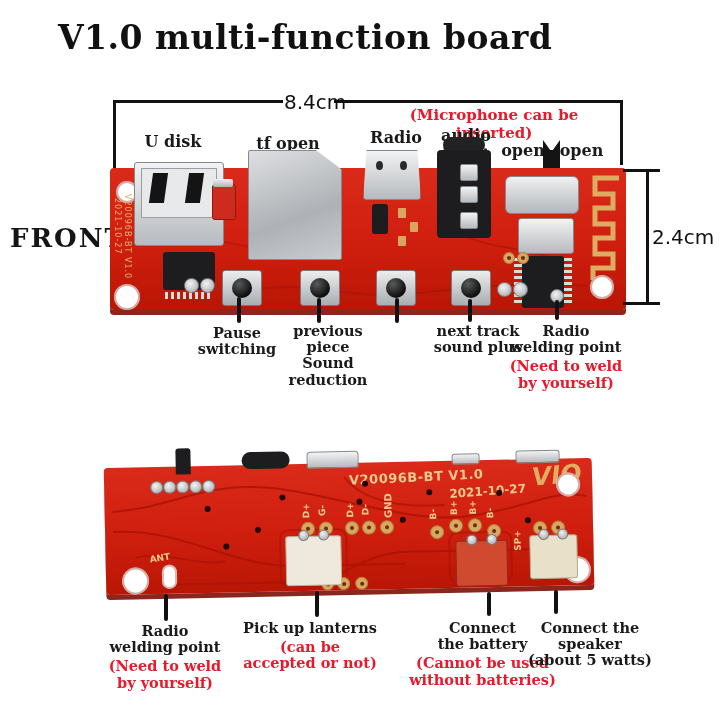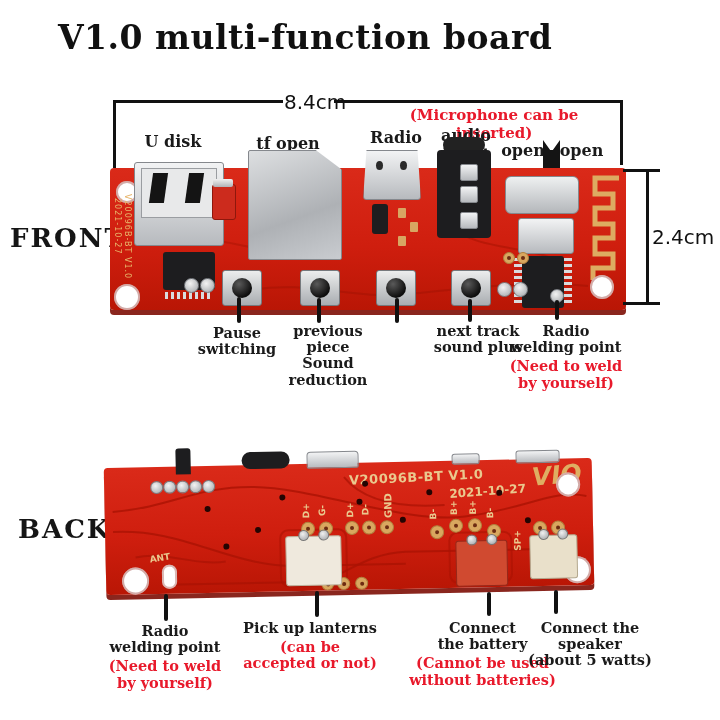--- a/index.html
+++ b/index.html
@@ -177,21 +177,20 @@
     <div class="callout-label">next track
 sound plus</div>
   </div>
   <div class="callout" style="left:500px;top:323px;width:132px">
     <div class="callout-label">Radio
 welding point</div>
     <div class="callout-note">(Need to weld
 by yourself)</div>
   </div>
 
-  <div class="section-label" style="left:18px;top:514px;width:92px">BACK</div>
 
   <div class="board" style="left:105px;top:463px;width:488px;height:127px;transform:rotate(-1.2deg)">
     <svg class="traces" width="488" height="127" viewBox="0 0 488 127">
       <path d="M8,44 C70,40 90,20 150,22 S300,62 360,56 S450,30 482,38" fill="none" stroke="#aa1304" stroke-width="2" opacity="0.8"></path>
       <path d="M8,64 C80,62 120,100 190,102 L300,102" fill="none" stroke="#aa1304" stroke-width="2" opacity="0.8"></path>
       <path d="M60,118 H200 C240,118 250,92 300,90 H460" fill="none" stroke="#aa1304" stroke-width="2" opacity="0.8"></path>
       <path d="M240,14 C260,40 300,46 340,44" fill="none" stroke="#aa1304" stroke-width="2" opacity="0.7"></path>
       <path d="M30,90 C60,84 90,100 120,96" fill="none" stroke="#aa1304" stroke-width="2" opacity="0.7"></path>
       <rect x="175" y="66" width="66" height="56" rx="8" fill="none" stroke="#aa1304" stroke-width="2" opacity="0.6"></rect>
       <rect x="344" y="72" width="62" height="50" rx="8" fill="none" stroke="#aa1304" stroke-width="2" opacity="0.6"></rect>

